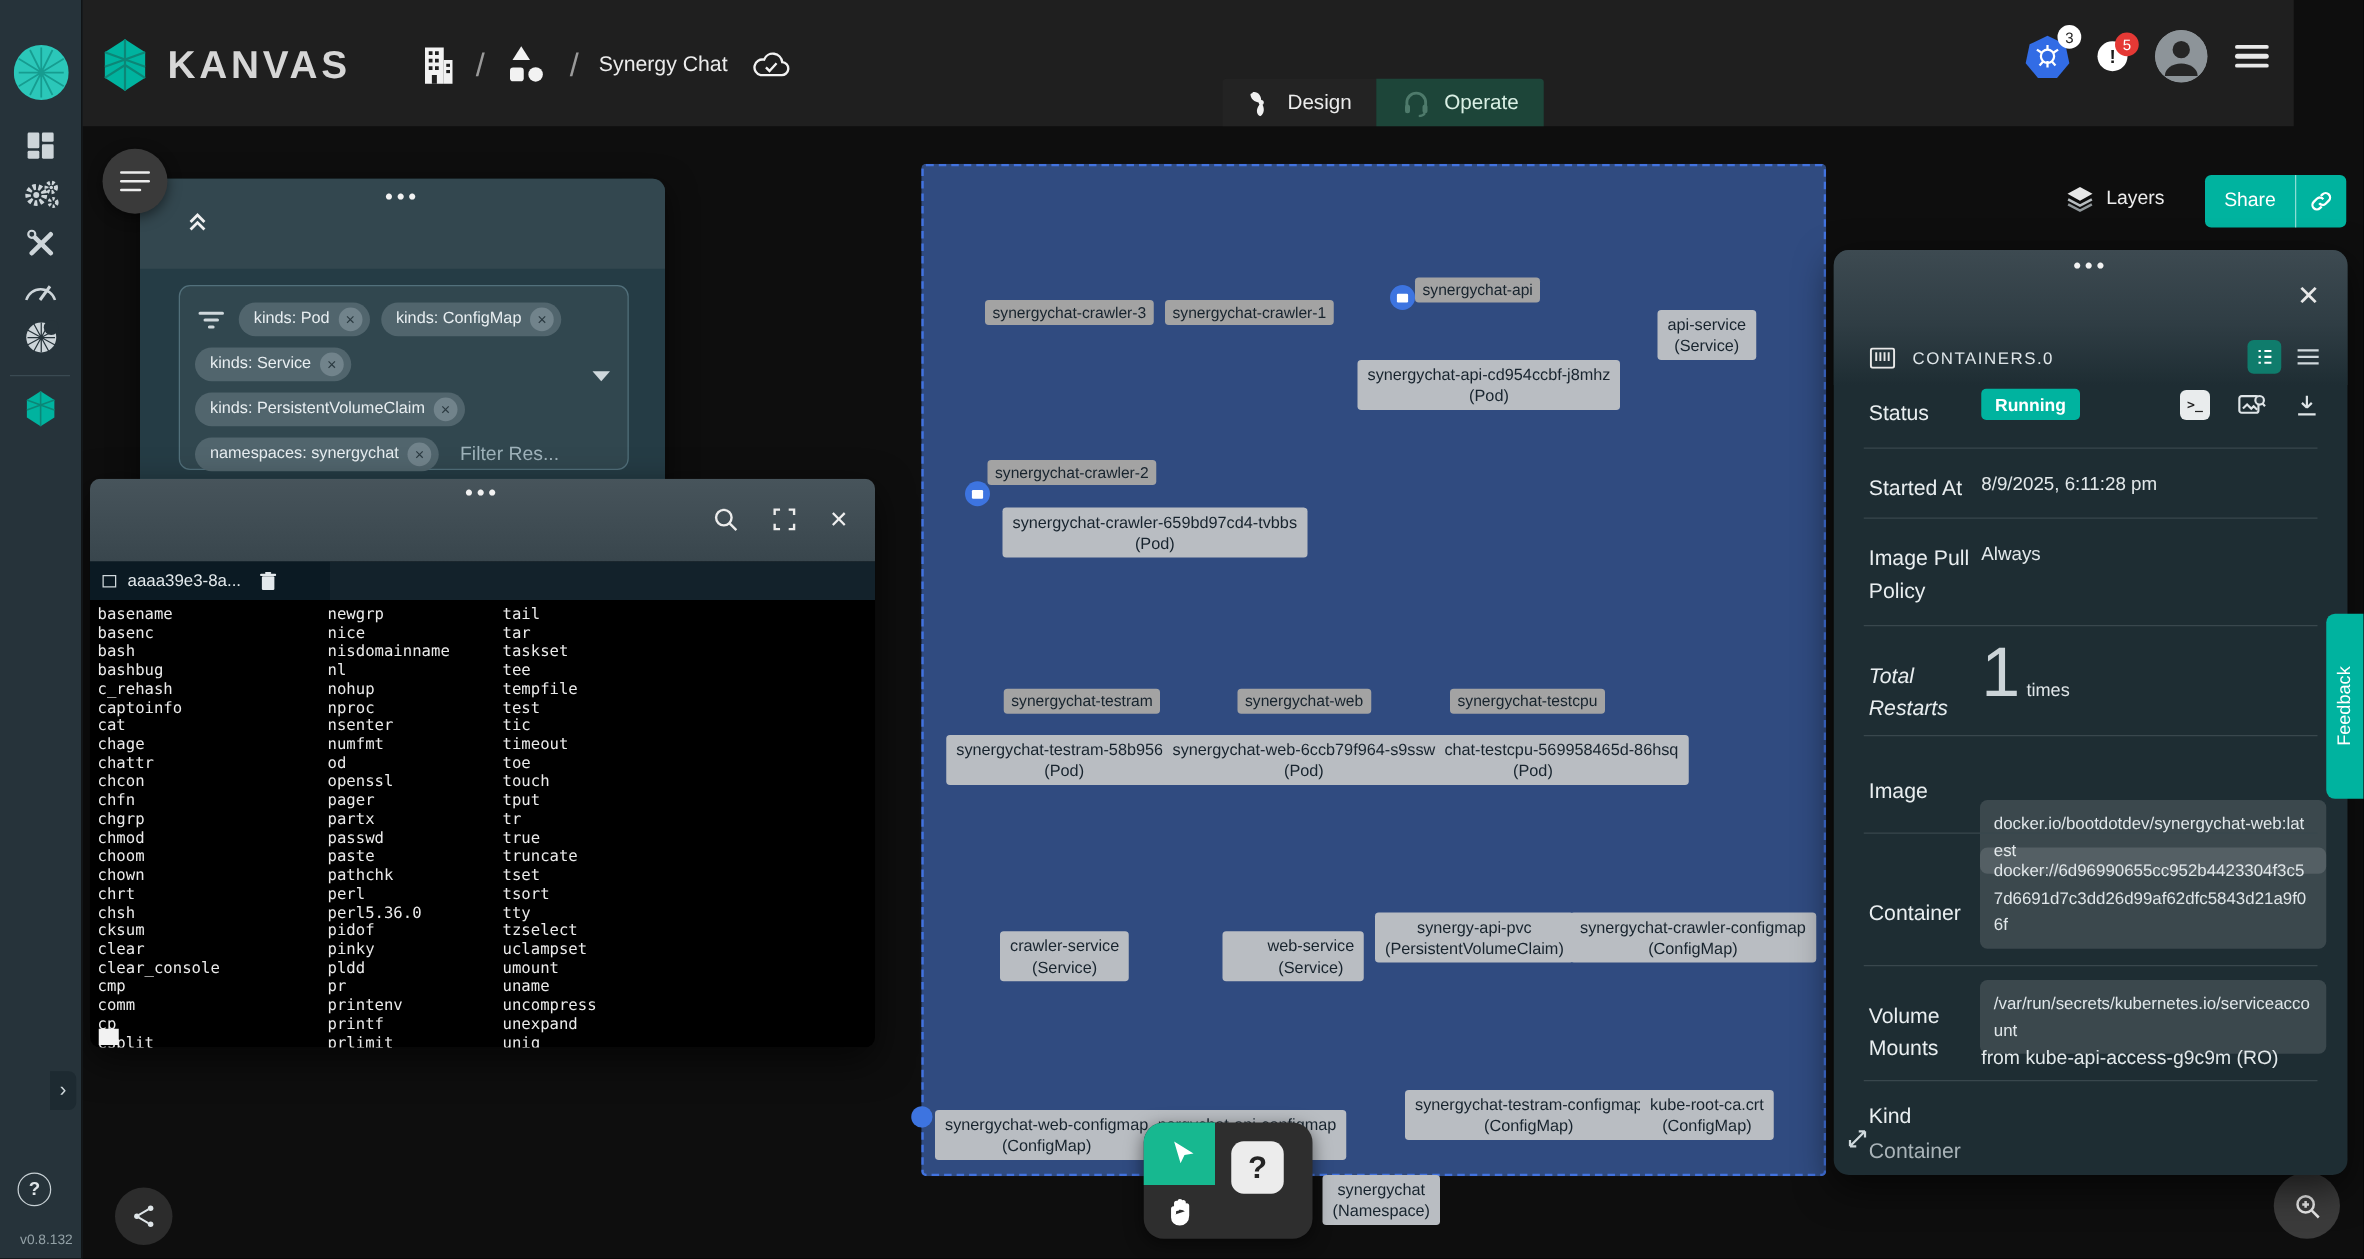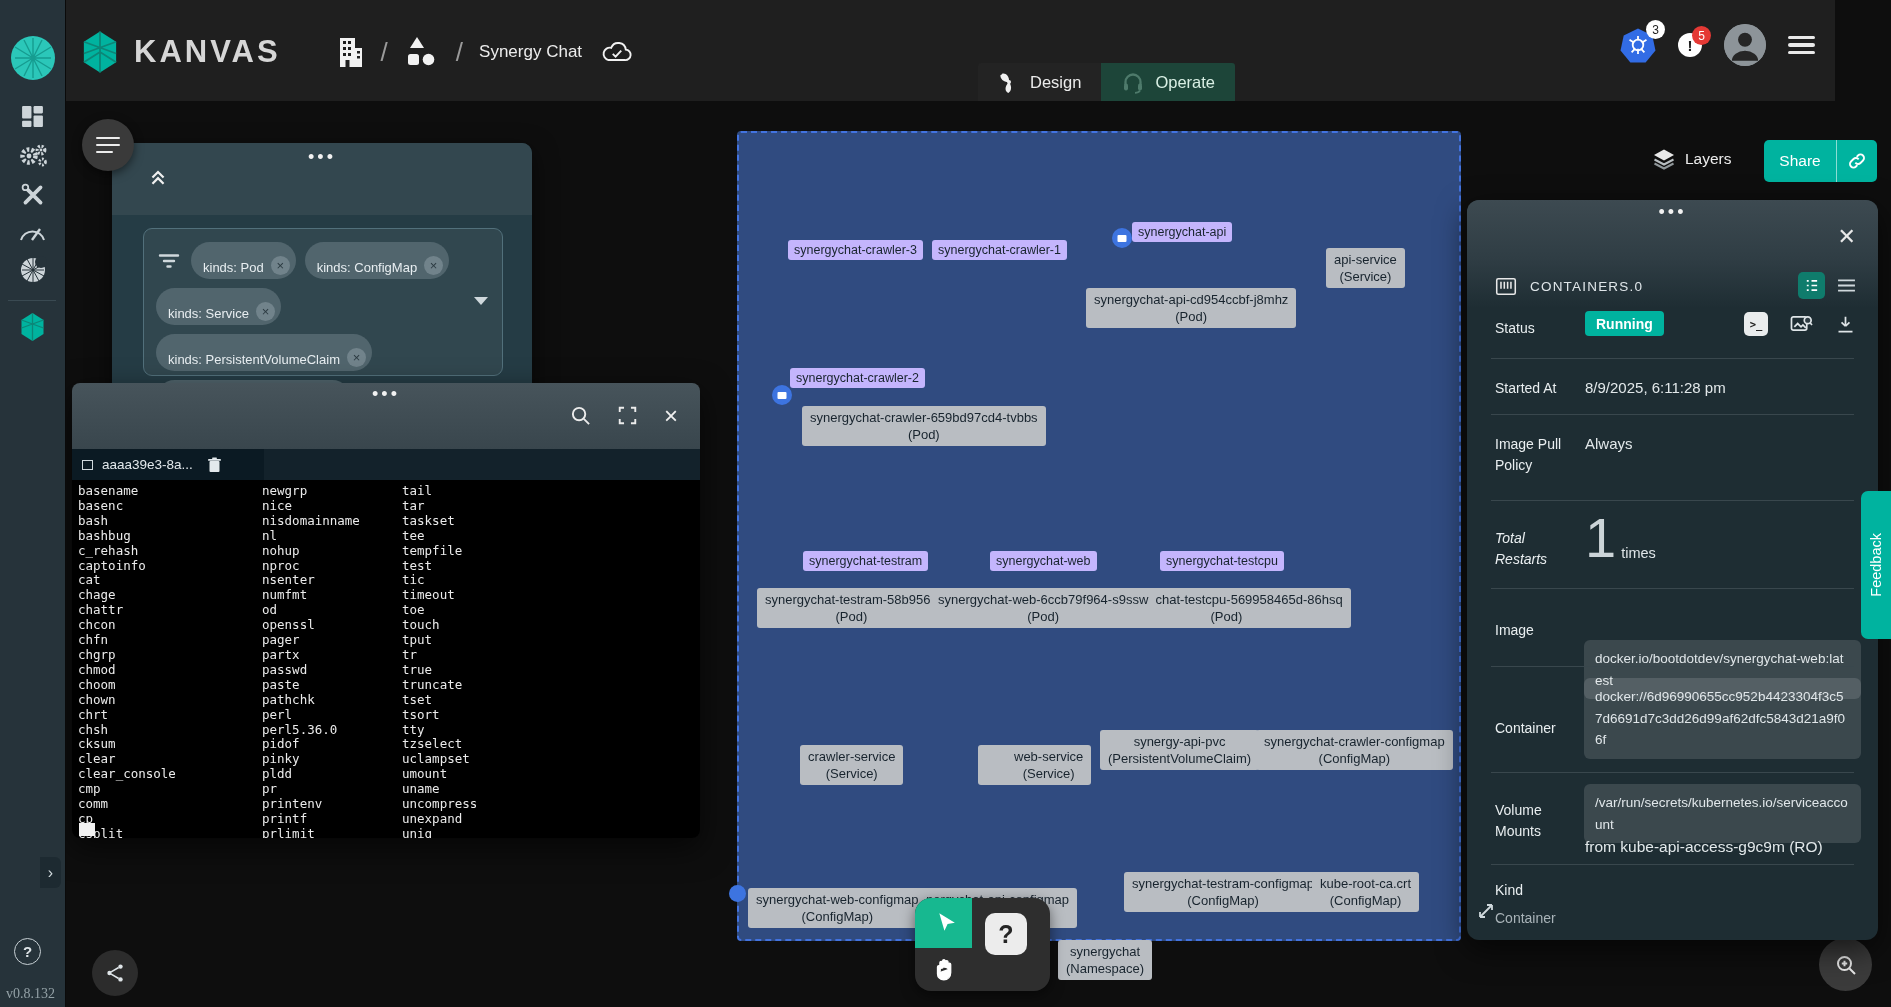--- a/index.html
+++ b/index.html
@@ -27,40 +27,40 @@
   .tabs{position:absolute;left:978px;top:63px;display:flex;height:38px;z-index:41;}
   .tab{display:flex;align-items:center;gap:10px;padding:0 20px;font-size:16.5px;}
   .tab.design{background:#232323;color:#ececec;border-radius:3px 0 0 0;}
   .tab.operate{background:#1d4539;color:#d9efe4;border-radius:0 3px 0 0;}
 
   
   .rail{position:absolute;left:0;top:0;width:65px;height:1007px;background:#26333a;z-index:45;
         border-right:1px solid #0a0a0a;}
   .rail-icon{position:absolute;left:0;width:65px;display:flex;justify-content:center;}
   .rail-divider{position:absolute;left:8px;width:48px;border-top:1px solid #3a4a52;}
-  .version{position:absolute;left:6px;top:986px;font-size:14px;color:#93a1a6;z-index:46;font-family:Liberation Serif, serif;}
+  .version{position:absolute;left:16px;top:986px;font-size:11px;color:#93a1a6;z-index:46;}
   .help-fab{position:absolute;left:14px;top:938px;width:25px;height:25px;border:1.6px solid #c7d0d4;
       border-radius:50%;color:#dfe5e8;font-size:15px;font-weight:700;display:flex;align-items:center;
       justify-content:center;z-index:46;}
   .expander{position:absolute;left:40px;top:857px;width:21px;height:31px;background:#1d2a31;color:#cfd8dc;
       border-radius:0 6px 6px 0;display:flex;align-items:center;justify-content:center;font-size:16px;z-index:46;}
   .graph-fab{position:absolute;left:92px;top:950px;width:46px;height:46px;border-radius:50%;background:#2c2c2c;
       display:flex;align-items:center;justify-content:center;z-index:12;}
 
   
   .ns-box{position:absolute;left:737px;top:131px;width:720px;height:806px;background:#304b80;
       border:2.4px dashed #4273e0;border-radius:4px;z-index:1;}
   .group-box{position:absolute;background:rgba(96,143,235,0.33);border:2px solid #4d80ea;border-radius:12px;}
   .pod-circle{position:absolute;border-radius:50%;background:#4a80ee;display:flex;align-items:center;
       justify-content:center;}
   .sel-ring{position:absolute;border-radius:50%;border:3px solid #2cc4b0;}
   .sel-handle{position:absolute;width:11px;height:11px;background:#101010;border:1.5px solid #d6d6d6;}
   .ghost{position:absolute;opacity:0.32;}
   .ghost-circle{position:absolute;border-radius:50%;background:rgba(255,255,255,0.055);}
-  .chip{position:absolute;background:#c4b5fd;color:#18242e;font-size:12.5px;line-height:1.3;
+  .chip{position:absolute;background:#a3a3a3;color:#18242e;font-size:12.5px;line-height:1.3;
       padding:2px 6px;border-radius:3px;white-space:nowrap;z-index:4;}
   .nlabel{position:absolute;background:#b9bdc2;color:#18242e;font-size:13px;line-height:1.32;
       padding:3px 8px;border-radius:3px;text-align:center;white-space:nowrap;z-index:4;}
   .nlabel span{display:block;}
   .mini-badge{position:absolute;width:20px;height:20px;border-radius:50%;background:#3d74e0;
       display:flex;align-items:center;justify-content:center;z-index:5;}
 
   
   .cv-toolbar{position:absolute;left:915px;top:898px;width:135px;height:93px;background:#2e2e2e;
       border-radius:16px;z-index:15;box-shadow:0 4px 14px rgba(0,0,0,.5);}
@@ -75,22 +75,22 @@
 
   
   .filter-panel{position:absolute;left:112px;top:143px;width:420px;height:252px;background:#253c45;
       border-radius:10px;z-index:20;box-shadow:0 8px 24px rgba(0,0,0,.55);}
   .filter-head{position:absolute;left:0;top:0;width:100%;height:72px;background:#33474f;
       border-radius:10px 10px 0 0;}
   .dots{color:#f2f2f2;font-size:18px;letter-spacing:3px;text-align:center;line-height:10px;}
   .filter-box{position:absolute;left:31px;top:85px;width:360px;height:148px;background:rgba(255,255,255,0.06);
       border:1px solid #52707b;border-radius:9px;display:flex;flex-wrap:wrap;align-content:flex-start;
       gap:9px;padding:13px 34px 10px 12px;box-sizing:border-box;}
-  .fchip{display:flex;align-items:flex-end;gap:7px;background:#51656d;border-radius:999px;
-      padding:4px 6px 4px 12px;font-size:13px;color:#e8eef1;height:37px;box-sizing:border-box;}
+  .fchip{display:flex;align-items:flex-start;gap:7px;background:#51656d;border-radius:999px;
+      padding:4px 6px 4px 12px;font-size:13px;color:#e8eef1;height:27px;box-sizing:border-box;}
   .fchip .x{width:19px;height:19px;border-radius:50%;background:#71838b;color:#2b3a41;font-size:13px;
       display:flex;align-items:center;justify-content:center;}
   .filter-ph{font-size:15.5px;color:#9fb3bb;align-self:center;padding-left:8px;}
   .caret{position:absolute;right:14px;top:68px;width:0;height:0;border-left:7px solid transparent;
       border-right:7px solid transparent;border-top:8px solid #cfd8dc;}
   .fab{position:absolute;width:52px;height:52px;border-radius:50%;background:#3a3a3a;z-index:21;
       display:flex;flex-direction:column;align-items:center;justify-content:center;gap:4.5px;
       box-shadow:0 3px 10px rgba(0,0,0,.5);}
   .fab span{display:block;height:2.6px;background:#ededed;border-radius:2px;}
 
@@ -123,21 +123,21 @@
   .details{position:absolute;left:1467px;top:200px;width:411px;height:740px;background:#1e2d33;
       border-radius:12px;z-index:24;box-shadow:0 10px 30px rgba(0,0,0,.6);}
   .det-head{position:absolute;left:0;top:0;width:100%;height:108px;border-radius:12px 12px 0 0;
       background:linear-gradient(180deg,#3d4a51 0%,#2f3d44 55%,#1e2d33 100%);}
   .det-close{position:absolute;right:22px;top:26px;font-size:22px;color:#e8e8e8;line-height:1;}
   .det-title-row{position:absolute;left:28px;top:78px;display:flex;align-items:center;gap:13px;}
   .det-title{font-size:13.5px;letter-spacing:1.2px;color:#dfe6e9;}
   .det-title-icons{position:absolute;right:22px;top:72px;display:flex;gap:12px;align-items:center;}
   .teal-iconbtn{width:27px;height:27px;background:#0f7c6c;border-radius:5px;display:flex;
       align-items:center;justify-content:center;}
-  .det-row-label{position:absolute;left:28px;font-size:14px;color:#e9eef0;line-height:1.5;}
+  .det-row-label{position:absolute;left:28px;font-size:17px;color:#e9eef0;line-height:1.5;}
   .det-row-value{position:absolute;left:118px;font-size:15px;color:#e2e8ea;}
   .det-divider{position:absolute;left:24px;right:24px;border-top:1px solid #39474d;}
   .badge-running{display:inline-block;background:#00b39f;color:#fff;font-size:14px;border-radius:4px;
       padding:4.5px 11px;}
   .det-box{position:absolute;left:117px;right:17px;background:rgba(255,255,255,0.13);border-radius:6px;
       padding:8px 11px;font-size:13.5px;line-height:1.6;color:#e0e6e9;word-break:break-all;}
   .big-num{font-size:56px;font-weight:300;color:#ccd4d8;line-height:1;}
   .det-kind-val{color:#a9b3b8;}
   .status-icons{position:absolute;right:22px;display:flex;gap:22px;align-items:center;}
   .termbtn{width:24px;height:24px;background:#e9eced;border-radius:5px;color:#222;

